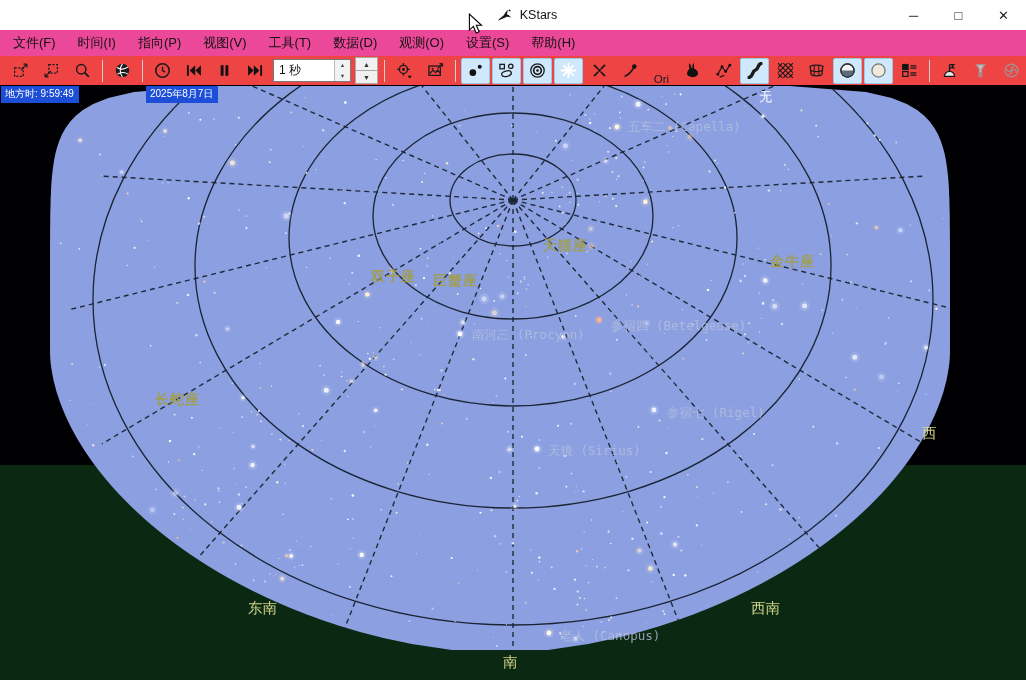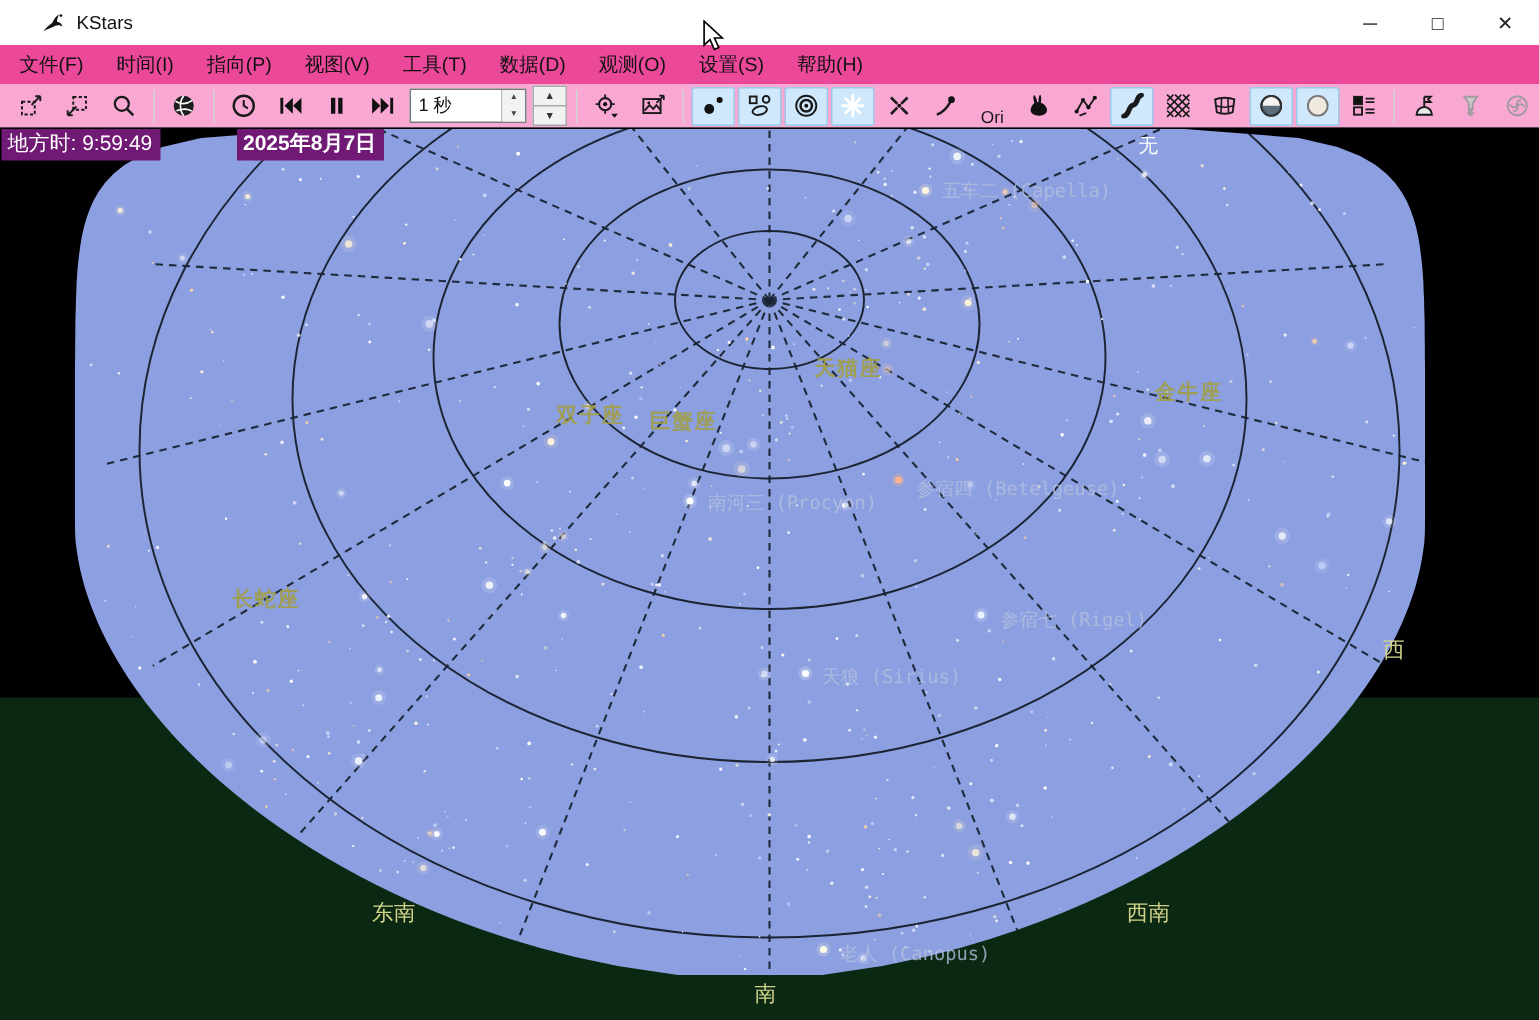--- a/index.html
+++ b/index.html
@@ -1,52 +1,52 @@
 <!DOCTYPE html>
 <html><head>
 <meta charset="utf-8">
 <style>
   html,body{margin:0;padding:0;background:#222;}
   .app{position:relative;width:1026px;height:680px;background:#fff;overflow:hidden;
        font-family:"Liberation Sans",sans-serif;-webkit-font-smoothing:antialiased;}
   
-  .titlebar{height:30px;display:flex;align-items:center;background:#fff;position:relative;}
+  .titlebar{height:30px;display:flex;align-items:center;background:#fff;position:relative;justify-content:center;}
   .app-icon{margin-left:27px;width:17px;height:17px;flex:0 0 auto;}
   .title-text{margin-left:7px;font-size:12.5px;color:#111;}
   .win-controls{position:absolute;right:0;top:0;height:30px;display:flex;}
   .win-btn{width:45px;height:30px;display:flex;align-items:center;justify-content:center;
            font-size:13px;color:#222;}
   
   .menubar{height:26px;display:flex;align-items:center;background:#ec4899;padding-left:2px;}
   .menu-item{padding:0 11px;font-size:13px;color:#111;line-height:26px;}
   
-  .toolbar{height:29px;display:flex;align-items:center;background:#f9a8d4;padding-left:5px;
+  .toolbar{height:29px;display:flex;align-items:center;background:#ef4444;padding-left:5px;
            border-bottom:1px solid #d9d9d9;}
   .tb-btn{width:27px;height:24px;display:flex;align-items:center;justify-content:center;
           border:1px solid transparent;border-radius:2px;margin:0 1px;flex:0 0 auto;}
   .tb-btn svg{width:17px;height:17px;display:block;}
   .tb-btn.active{background:#cfe8fb;border-color:#9cc9ea;}
   .tb-sep{width:1px;height:22px;background:#d2d2d2;margin:0 4px;flex:0 0 auto;}
   .spinbox{display:flex;align-items:stretch;border:1px solid #7a7a7a;background:#fff;
            height:21px;width:76px;margin:0 2px;flex:0 0 auto;}
   .spin-val{flex:1;font-size:12px;color:#111;padding:2px 0 0 5px;}
   .spin-arrows{width:15px;display:flex;flex-direction:column;border-left:1px solid #bbb;}
   .spin-arrows div{flex:1;display:flex;align-items:center;justify-content:center;
                    font-size:5.5px;color:#444;background:#f2f2f2;}
   .stepper{display:flex;flex-direction:column;margin:0 2px;flex:0 0 auto;}
   .stepper div{width:21px;height:12px;border:1px solid #a9a9a9;background:#f1f1f1;
                display:flex;align-items:center;justify-content:center;font-size:7px;color:#333;}
   .stepper div+div{margin-top:-1px;}
   
   .skymap{position:absolute;left:0;top:85px;width:1026px;height:595px;background:#000002;}
   .skymap svg{position:absolute;left:0;top:0;}
-  .chip{position:absolute;background:#701a75;color:#fff;font-size:14px;font-weight:500;
+  .chip{position:absolute;background:#1d4ed8;color:#fff;font-size:10px;font-weight:500;
         padding:1px 5px 2px 4px;white-space:nowrap;}
   .chip-time{left:1px;top:1px;}
-  .chip-date{left:158px;top:1px;font-weight:bold;}
+  .chip-date{left:146px;top:1px;}
   .chip-focus{left:755px;top:2px;background:transparent;font-size:13px;}
   
   .cursor{position:absolute;left:466px;top:13px;width:20px;height:22px;z-index:50;pointer-events:none;}
 </style>
 </head>
 <body>
 
 <div class="app">
 
   <div class="titlebar">

